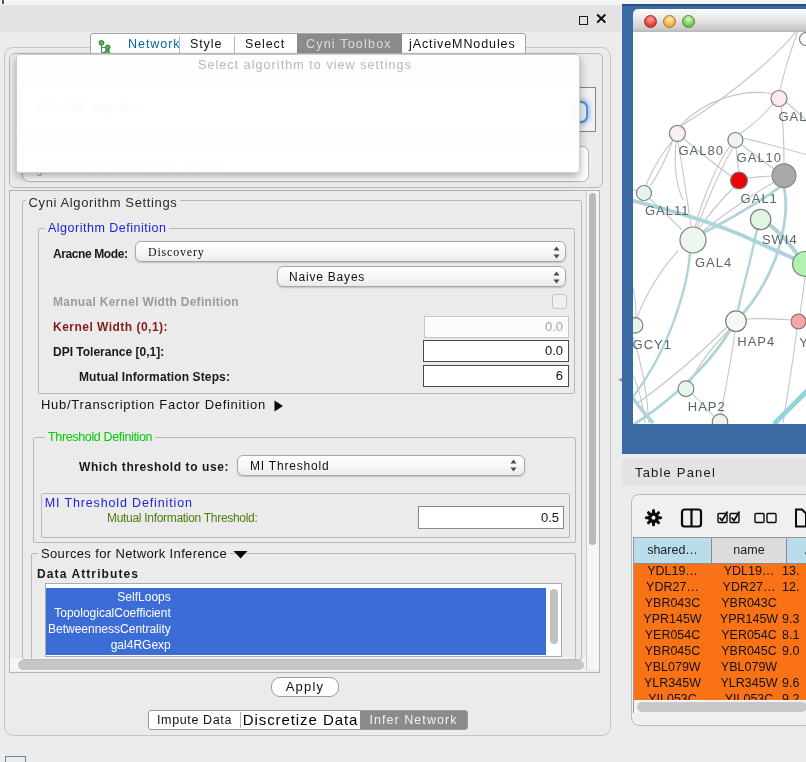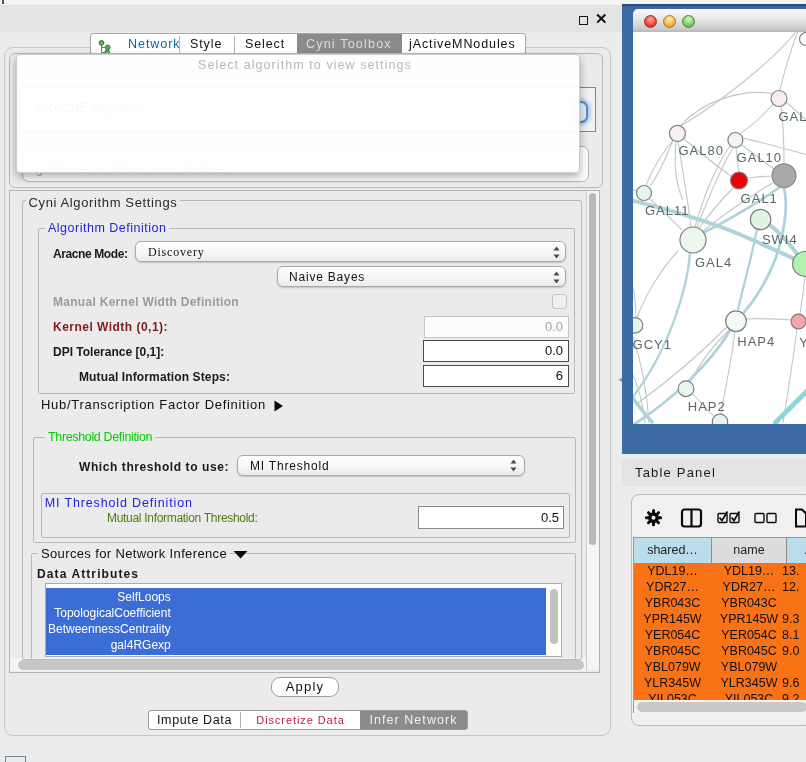--- a/index.html
+++ b/index.html
@@ -126,21 +126,21 @@
   <div class="abs" style="left:45px;top:583px;width:515px;height:72px;background:#fff;border:1px solid #ababab;"></div>
   <div class="abs" style="left:46px;top:587.5px;width:500px;height:67px;background:#3c6cd6;"></div>
   <div class="abs" style="left:48px;top:589px;font-size:12px;color:#fff;line-height:16px;text-align:right;">SelfLoops<br>TopologicalCoefficient<br>BetweennessCentrality<br>gal4RGexp</div>
   <div class="abs" style="left:550px;top:589px;width:8px;height:55px;background:#c1c1c1;border-radius:4px;"></div>
 
   <div class="abs" style="left:271px;top:677px;width:66px;height:18px;background:#ffffff;border:1px solid #9f9f9f;border-radius:9px;text-align:center;font-size:13px;letter-spacing:1.2px;color:#111;line-height:18px;">Apply</div>
 
   <div class="abs" style="left:148px;top:710px;width:318px;height:18px;background:#fff;border:1px solid #999;border-radius:3px;">
     <div class="abs" style="left:0;top:0;width:91px;height:18px;text-align:center;font-size:12.5px;letter-spacing:0.63px;color:#111;line-height:18px;">Impute Data</div>
     <div class="abs" style="left:91px;top:1px;width:1px;height:16px;background:#b0b0b0;"></div>
-    <div class="abs" style="left:92px;top:0;width:119px;height:36px;text-align:center;font-size:11px;letter-spacing:0.92px;color:#be185d;line-height:18px;">Discretize Data</div>
+    <div class="abs" style="left:92px;top:0;width:119px;height:36px;text-align:center;font-size:15px;letter-spacing:0.92px;color:#000000;line-height:18px;">Discretize Data</div>
     <div class="abs" style="left:211px;top:0;width:107px;height:18px;background:#8b8b8b;text-align:center;font-size:12.5px;letter-spacing:1.05px;color:#f0f0f0;line-height:18px;">Infer Network</div>
   </div>
 
   <div class="abs" style="left:5px;top:756px;width:19px;height:6px;background:#e8edf2;border:1px solid #7f7f7f;"></div>
 
   <div class="abs" style="left:618px;top:374px;font-size:9px;color:#999;">◂</div>
 
   <div class="abs" style="left:622px;top:4px;width:184px;height:450px;background:#3b69a2;"></div>
   <div class="abs" style="left:622px;top:4px;width:184px;height:2px;background:#2a4d82;"></div>
 

